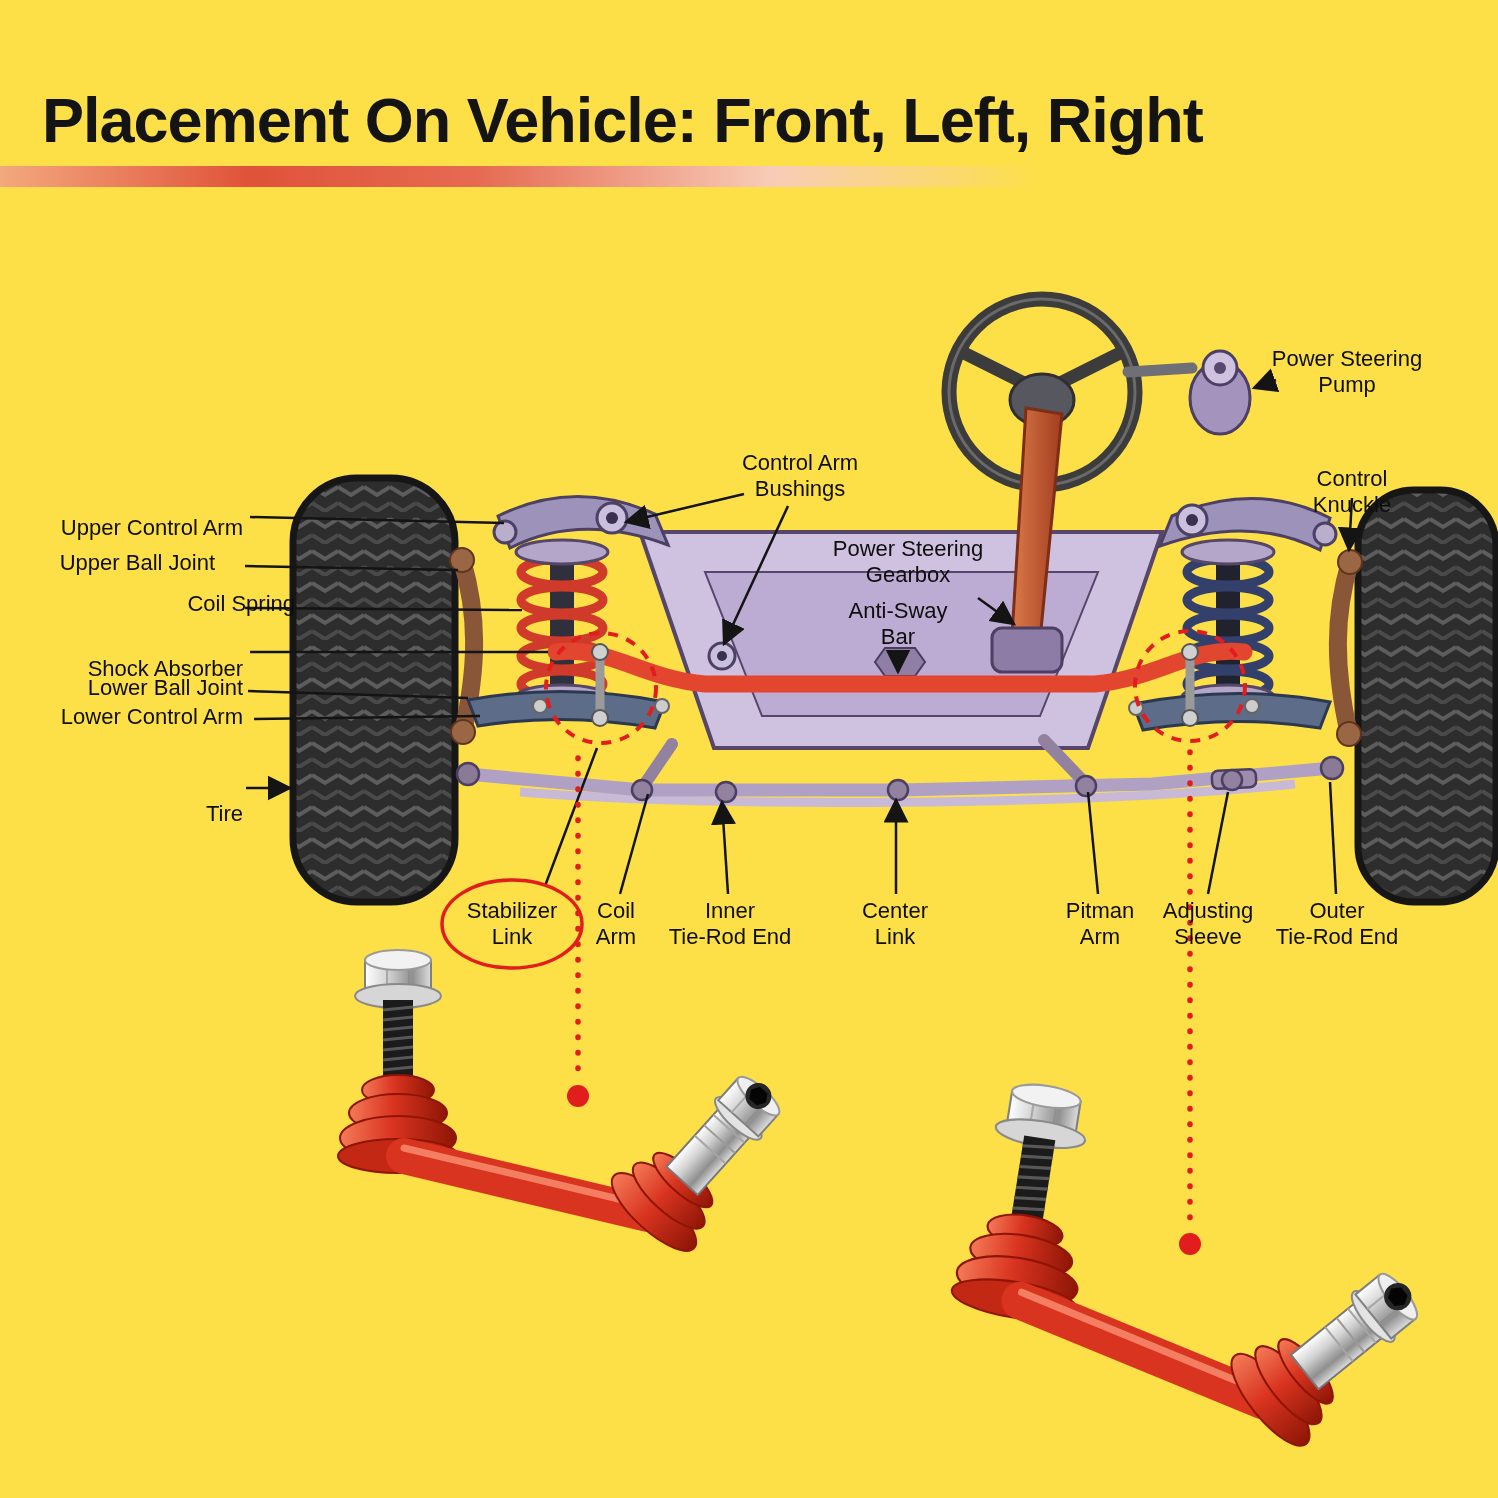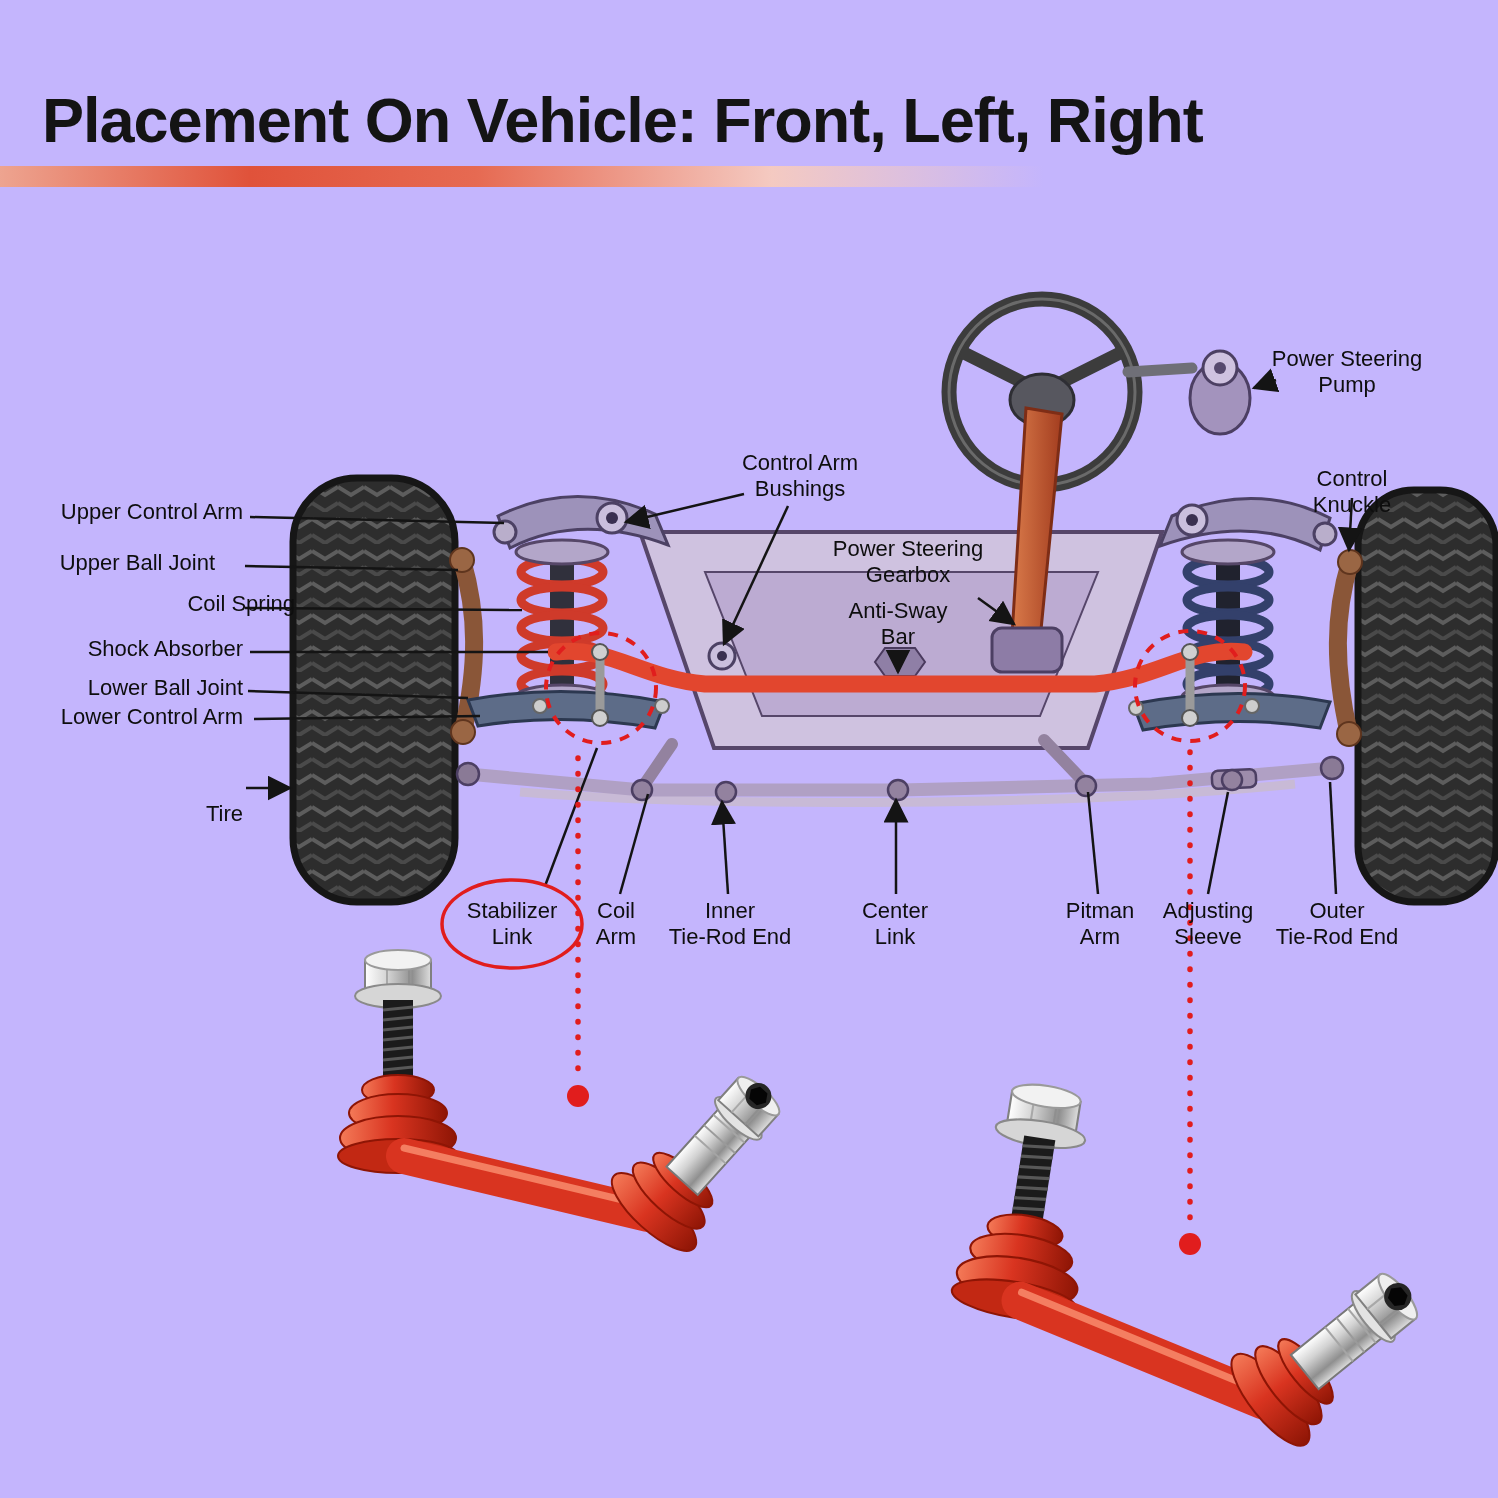--- a/index.html
+++ b/index.html
@@ -1,16 +1,16 @@
 <!DOCTYPE html>
 <html><head>
 <meta charset="utf-8">
 <style>
   html,body{margin:0;padding:0;background:#fff;}
-  .page{position:relative;width:1498px;height:1498px;background:#c4b5fd;overflow:hidden;
+  .page{position:relative;width:1498px;height:1498px;background:#fde047;overflow:hidden;
         font-family:"Liberation Sans", sans-serif;color:#111;}
   .title{position:absolute;left:42px;top:84px;font-size:63px;font-weight:bold;
          letter-spacing:-1px;color:#141414;white-space:nowrap;}
   .title-band{position:absolute;left:0;top:166px;width:1135px;height:21px;
       background:linear-gradient(90deg, rgba(242,162,132,.9) 0%, #e0523a 22%, #e66a52 42%,
                  rgba(247,203,190,.95) 68%, rgba(255,255,255,0) 92%);}
   .lbl{position:absolute;font-weight:normal;font-size:22px;line-height:1.18;color:#0e0e0e;
        white-space:pre-line;}
   .lbl.r{text-align:right;}
   .lbl.c{transform:translateX(-50%);text-align:center;}
@@ -228,24 +228,24 @@
       <circle cx="1190" cy="1244" r="11" fill="#e11d1d" stroke="none"></circle>
     </g>
 
     <use href="#stab-link-def" transform="translate(398,950)"></use>
     <use href="#stab-link-def" transform="translate(1048,1086) rotate(9) scale(1.05)"></use>
   </svg>
 
   <div class="title">Placement On Vehicle: Front, Left, Right</div>
   <div class="title-band"></div>
 
-  <div class="lbl r" style="right:1255px;top:499px;margin-left:32px;">Upper Control Arm</div>
+  <div class="lbl r" style="right:1255px;top:515px;margin-left:32px;">Upper Control Arm</div>
   <div class="lbl r" style="right:1283px;top:550px;">Upper Ball Joint</div>
   <div class="lbl r" style="right:1203px;top:591px;">Coil Spring</div>
-  <div class="lbl r" style="right:1255px;top:636px;">Shock Absorber</div>
+  <div class="lbl r" style="right:1255px;top:656px;">Shock Absorber</div>
   <div class="lbl r" style="right:1255px;top:675px;">Lower Ball Joint</div>
   <div class="lbl r" style="right:1255px;top:704px;">Lower Control Arm</div>
   <div class="lbl r" style="right:1255px;top:773px;margin-top:28px;">Tire</div>
 
   <div class="lbl c" style="left:800px;top:450px;">Control Arm
 Bushings</div>
   <div class="lbl c" style="left:1347px;top:346px;">Power Steering
 Pump</div>
   <div class="lbl c" style="left:1352px;top:466px;">Control Knuckle</div>
   <div class="lbl c" style="left:908px;top:536px;">Power Steering

